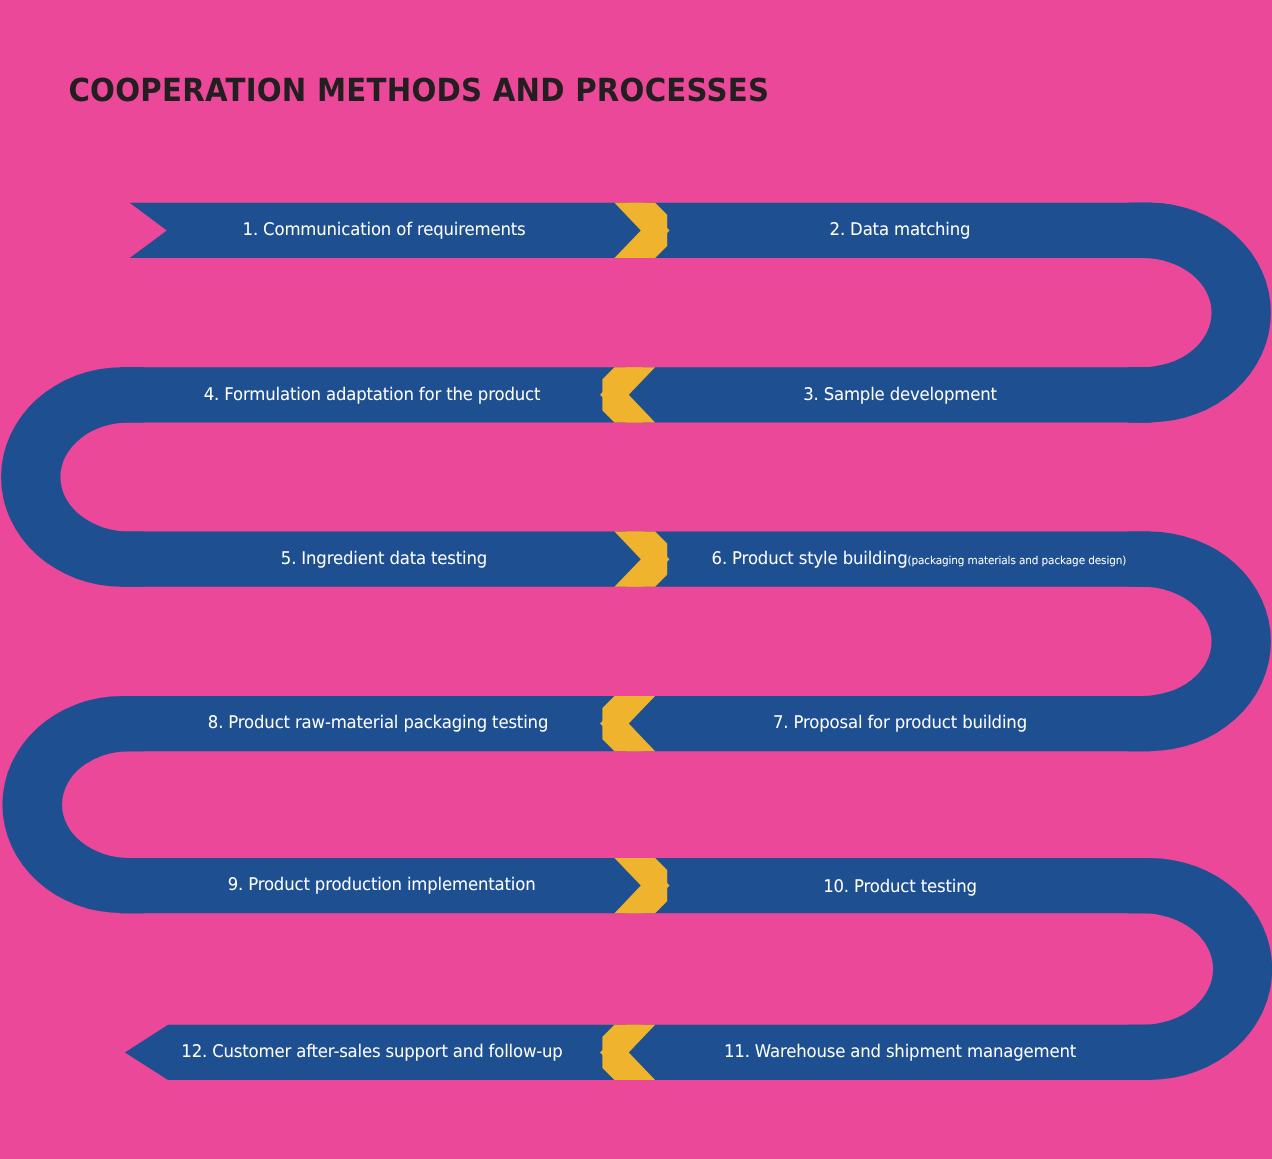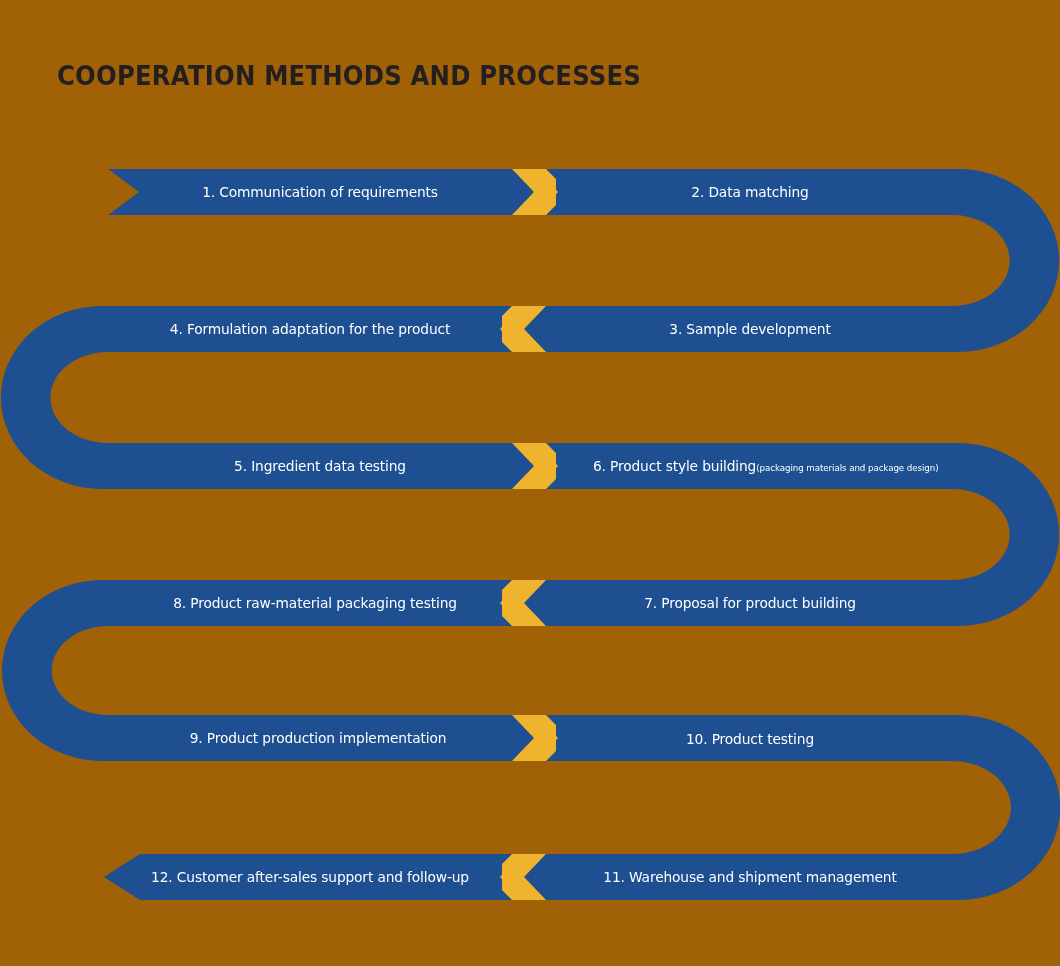--- a/index.html
+++ b/index.html
@@ -12,21 +12,21 @@
     height: 966px;
     font-family: "Liberation Sans", sans-serif;
     overflow: hidden;
     position: relative;
   }
 
   #page {
     position: relative;
     width: 1060px;
     height: 966px;
-    background: #a16207;
+    background: #ec4899;
   }
 
   #title {
     position: absolute;
     left: 57px;
     top: 60px;
     font-size: 26.5px;
     font-weight: bold;
     letter-spacing: 0.2px;
     color: #231f20;

